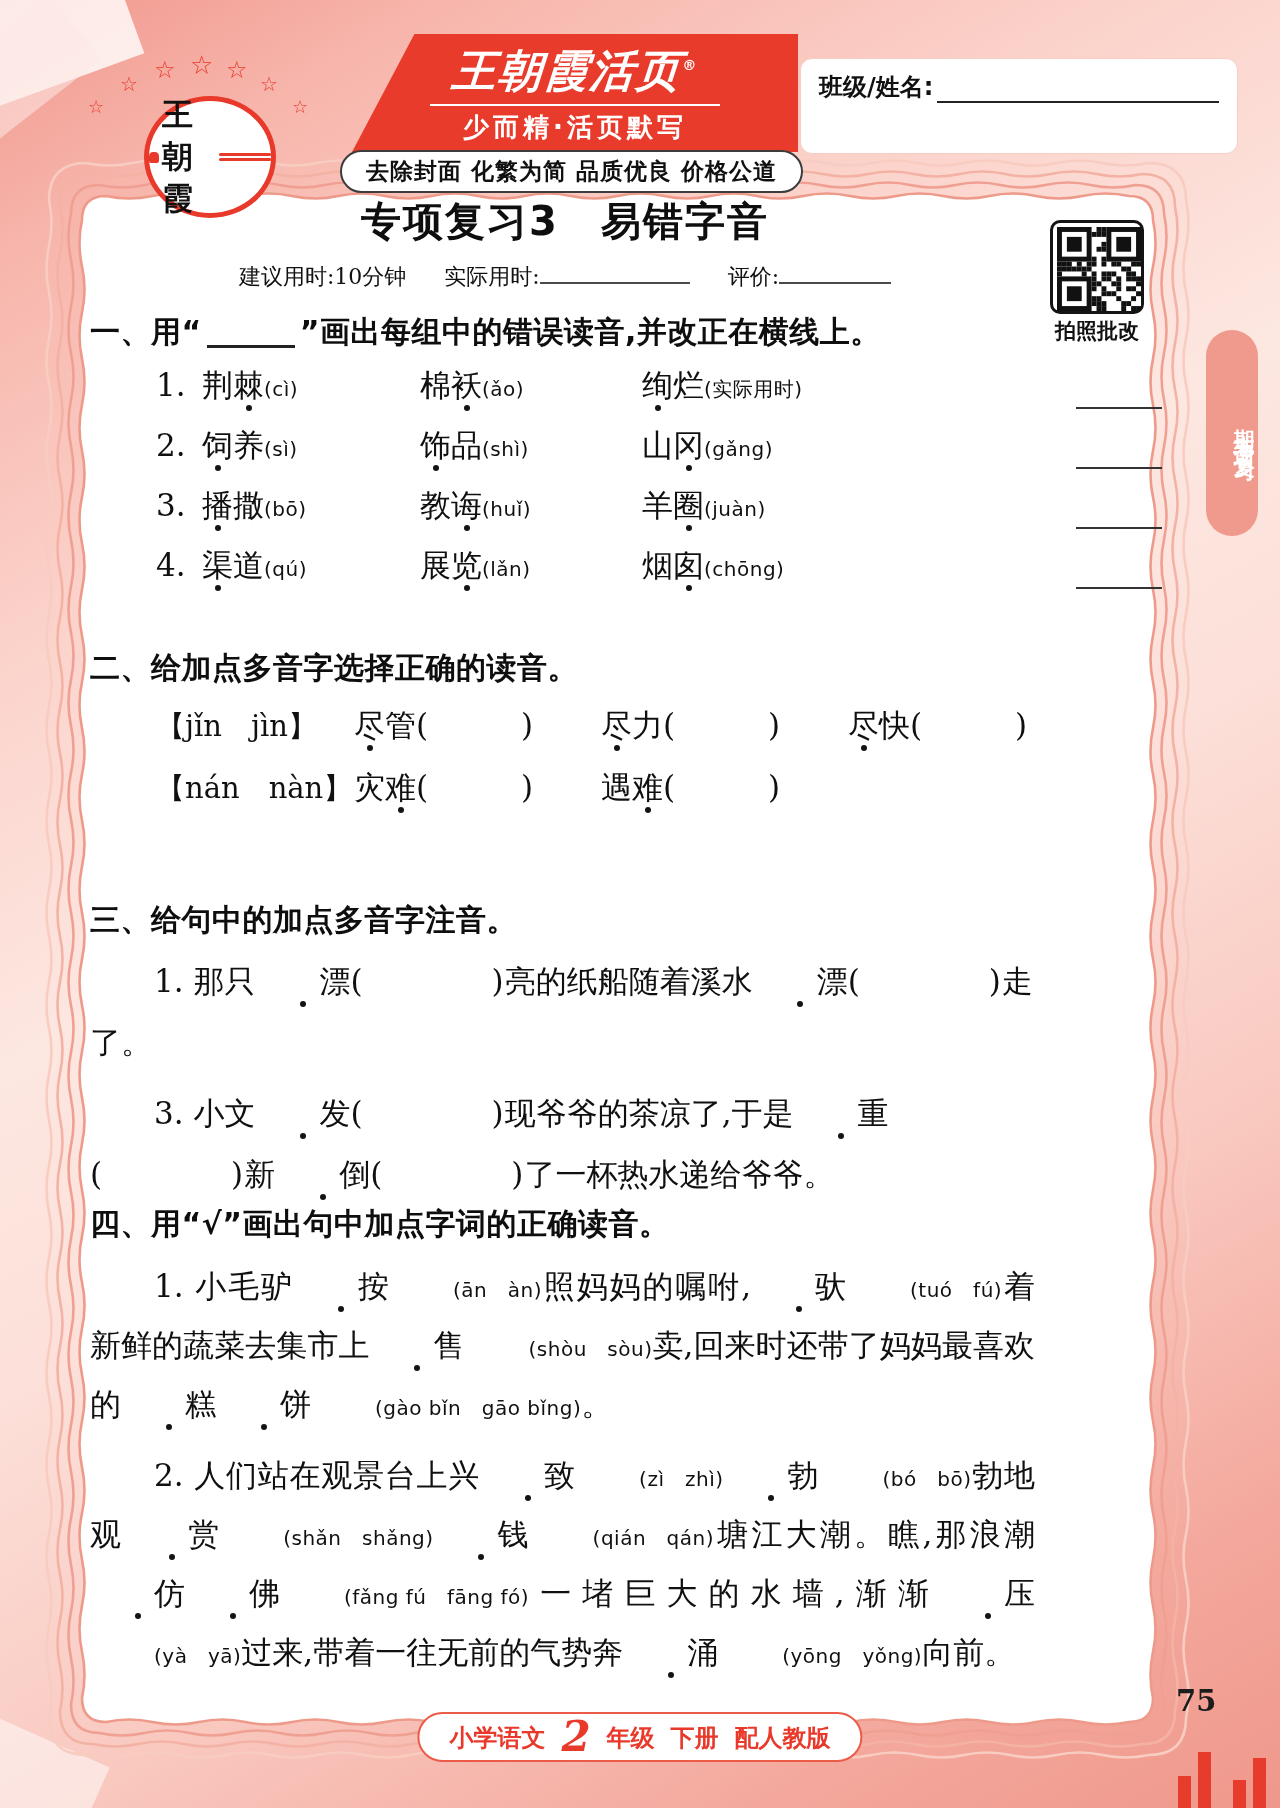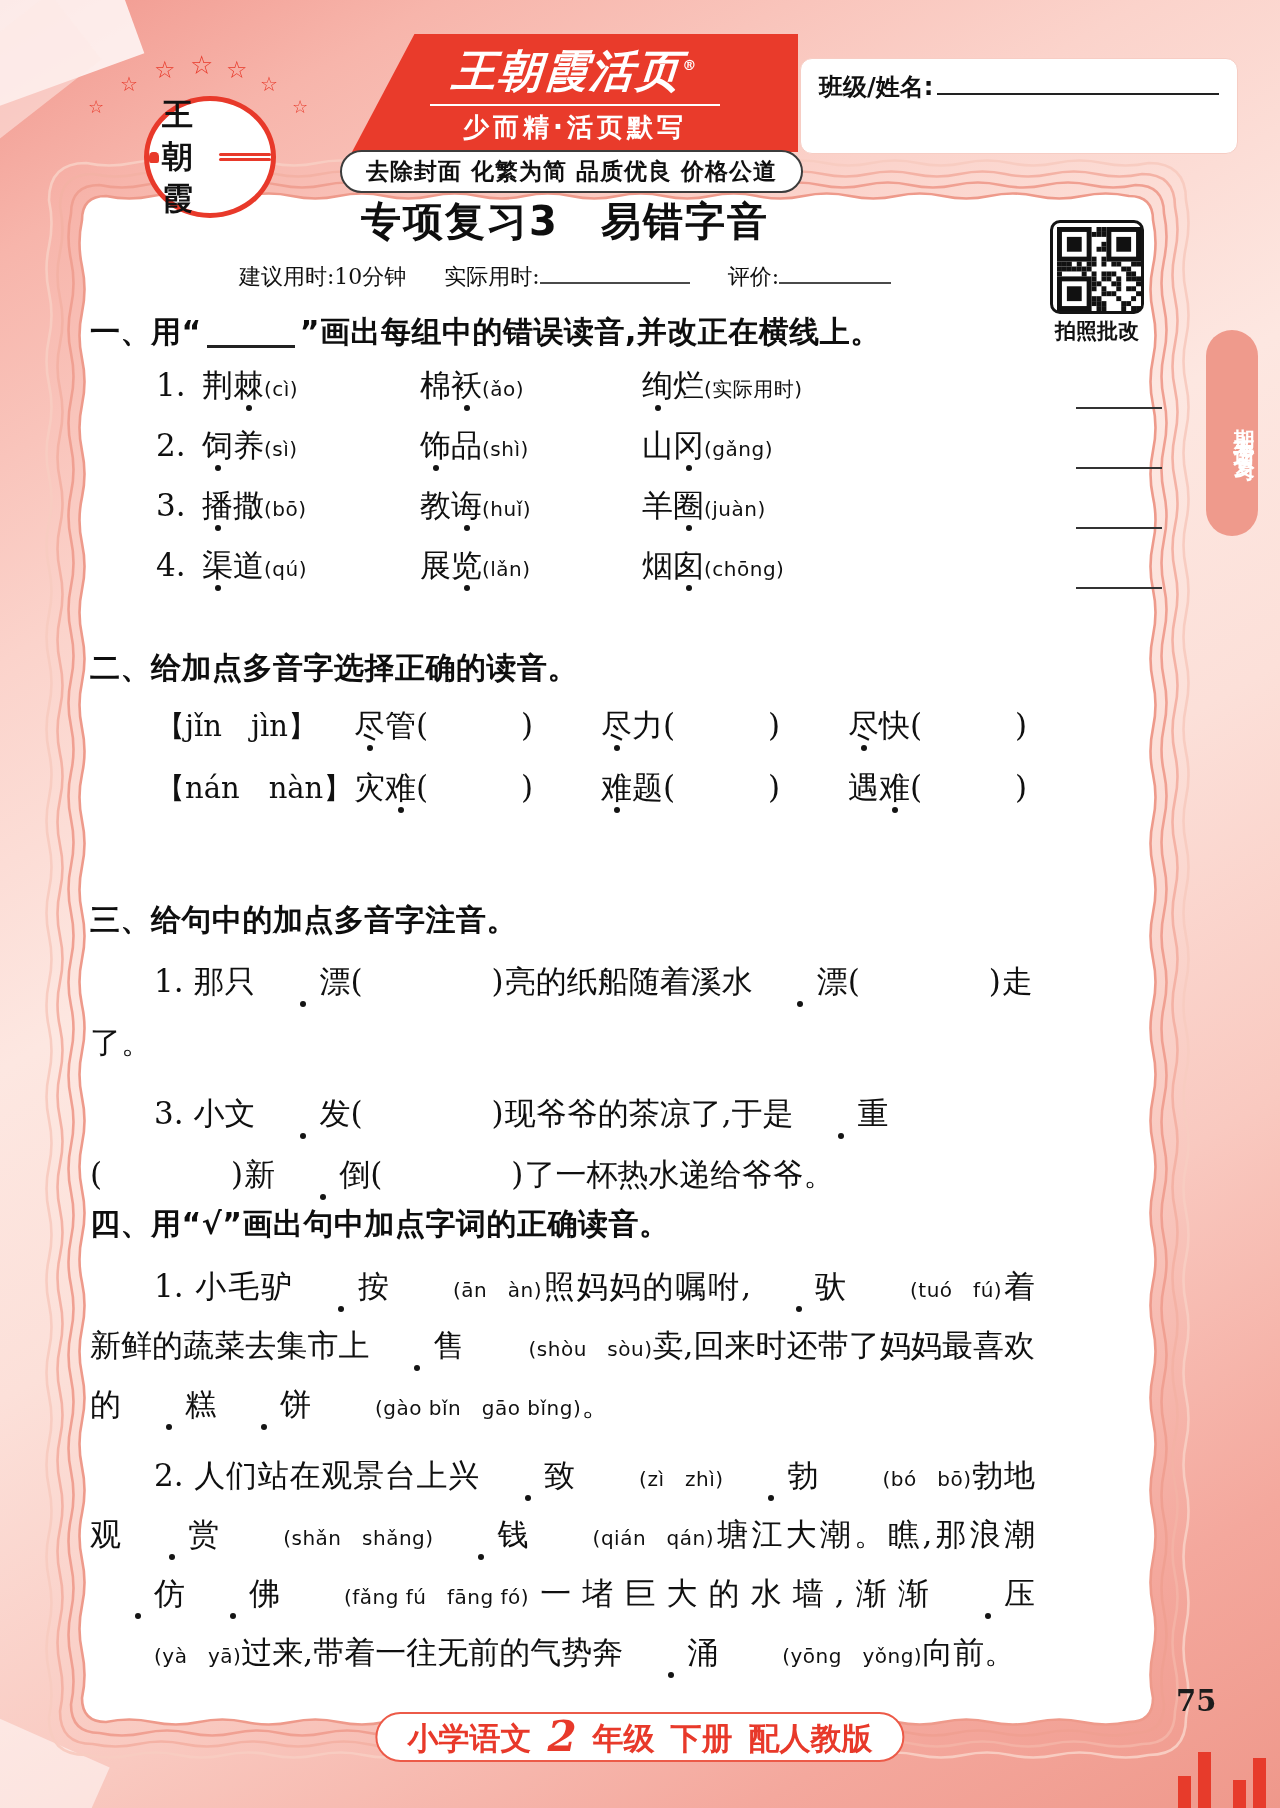--- a/index.html
+++ b/index.html
@@ -24,21 +24,21 @@
   .banner{position:absolute;left:352px;top:34px;width:446px;height:118px;background:#e93b2b;z-index:3;
     clip-path:polygon(14% 0,100% 0,100% 100%,0 100%);display:flex;flex-direction:column;align-items:center;justify-content:center;color:#fff}
   .banner-title{font-family:"DejaVu Serif",serif;font-style:italic;font-weight:800;font-size:44px;letter-spacing:2px;transform:skew(-4deg)}
   .banner-reg{font-size:14px;vertical-align:super}
   .banner-divider{width:290px;height:2px;background:#fff;margin:3px 0 4px}
   .banner-sub{font-weight:800;font-size:26px;letter-spacing:4px}
   .slogan{position:absolute;left:340px;top:150px;z-index:4;background:#fff;border:2px solid #3c3c3c;border-radius:22px;
     padding:4px 24px;font-weight:800;font-size:23px;color:#101010;letter-spacing:1px;white-space:nowrap}
   .namebox{position:absolute;left:800px;top:58px;width:438px;height:96px;background:#fff;border:1px solid #f7cdc4;
     border-radius:12px;z-index:3;padding:12px 18px 10px;display:flex;flex-direction:column;justify-content:space-between}
-  .nb-row{display:flex;align-items:flex-start;font-weight:800;font-size:24px;color:#111}
+  .nb-row{display:flex;align-items:flex-end;font-weight:800;font-size:24px;color:#111}
   .nb-line{flex:1;border-bottom:2px solid #222;height:24px;margin-left:4px}
 
   
   .main-title{position:absolute;left:90px;top:194px;width:950px;text-align:center;z-index:2;
     font-weight:800;font-size:40px;color:#0e0e0e;letter-spacing:2px}
   .meta{position:absolute;left:90px;top:262px;width:950px;z-index:2;display:flex;justify-content:center;gap:38px;
     font-family:"DejaVu Serif",serif;font-size:22px;color:#111;align-items:flex-end}
   .meta .mline{display:inline-block;border-bottom:2px solid #4a4a4a;height:22px}
   .qr-wrap{position:absolute;left:1042px;top:220px;width:110px;z-index:2;text-align:center}
   .qr-box{width:94px;height:94px;margin:0 auto;border:3px solid #141414;border-radius:10px;background:#fff;padding:4px}
@@ -73,21 +73,21 @@
   #s3{top:900px;width:945px}
   #s3 .sent{font-size:31px;line-height:61px;text-indent:64px;margin-top:10px}
   #s4{top:1204px;width:945px}
   #s4 .para{font-size:31px;line-height:59px;text-indent:64px;text-align:justify;margin-top:12px}
   .blank{letter-spacing:1px}
 
   
   .page-num{position:absolute;left:1176px;top:1684px;z-index:2;font-family:"DejaVu Serif",serif;font-weight:800;font-size:29px;color:#1c1c1c}
   .footer-pill{position:absolute;left:50%;top:1712px;transform:translateX(-50%);z-index:3;background:#fff;
     border:2px solid #ec5a48;border-radius:999px;padding:2px 30px;display:flex;align-items:flex-end;gap:16px;color:#e8392a;white-space:nowrap}
-  .fp-t{font-weight:800;font-size:31px;line-height:40px}
+  .fp-t{font-weight:800;font-size:24px;line-height:40px}
   .fp-grade{font-family:"DejaVu Serif",serif;font-style:italic;font-weight:800;font-size:42px;line-height:42px}
   .red-marks{position:absolute;right:14px;bottom:0;z-index:2;display:flex;gap:22px;align-items:flex-end}
   .mark-pair{display:flex;gap:7px;align-items:flex-end}
   .mark-pair i{display:block;background:#e73b2b;width:13px}
 </style>
 </head>
 <body>
 
 <div class="page">
 
@@ -274,21 +274,20 @@
     <div class="rows kai">
       <div class="row2">
         <span class="opt">【jǐn　jìn】</span>
         <span class="cell2"><span><span class="ch dt">尽</span><span class="ch">管</span></span><span class="pblank">(　　　)</span></span>
         <span class="cell2"><span><span class="ch dt">尽</span><span class="ch">力</span></span><span class="pblank">(　　　)</span></span>
         <span class="cell2"><span><span class="ch dt">尽</span><span class="ch">快</span></span><span class="pblank">(　　　)</span></span>
       </div>
       <div class="row2">
         <span class="opt">【nán　nàn】</span>
         <span class="cell2"><span><span class="ch">灾</span><span class="ch dt">难</span></span><span class="pblank">(　　　)</span></span>
-        <span class="cell2"><span><span class="ch dt">难</span><span class="ch">题</span></span><span class="pblank">(　　　)</span></span>
         <span class="cell2"><span><span class="ch">遇</span><span class="ch dt">难</span></span><span class="pblank">(　　　)</span></span>
       </div>
     </div>
   </div>
 
   <div class="sec" id="s3">
     <div class="sec-h"><span>三、</span><span>给句中的加点多音字注音。</span></div>
     <p class="sent kai"><span>1. 那只</span><span class="dt">漂</span><span class="blank">(　　　　)</span><span>亮的纸船随着溪水</span><span class="dt">漂</span><span class="blank">(　　　　)</span><span>走了。</span></p>
     <p class="sent kai"><span>3. 小文</span><span class="dt">发</span><span class="blank">(　　　　)</span><span>现爷爷的茶凉了,于是</span><span class="dt">重</span><span class="blank">(　　　　)</span><span>新</span><span class="dt">倒</span><span class="blank">(　　　　)</span><span>了一杯热水递给爷爷。</span></p>
   </div>

